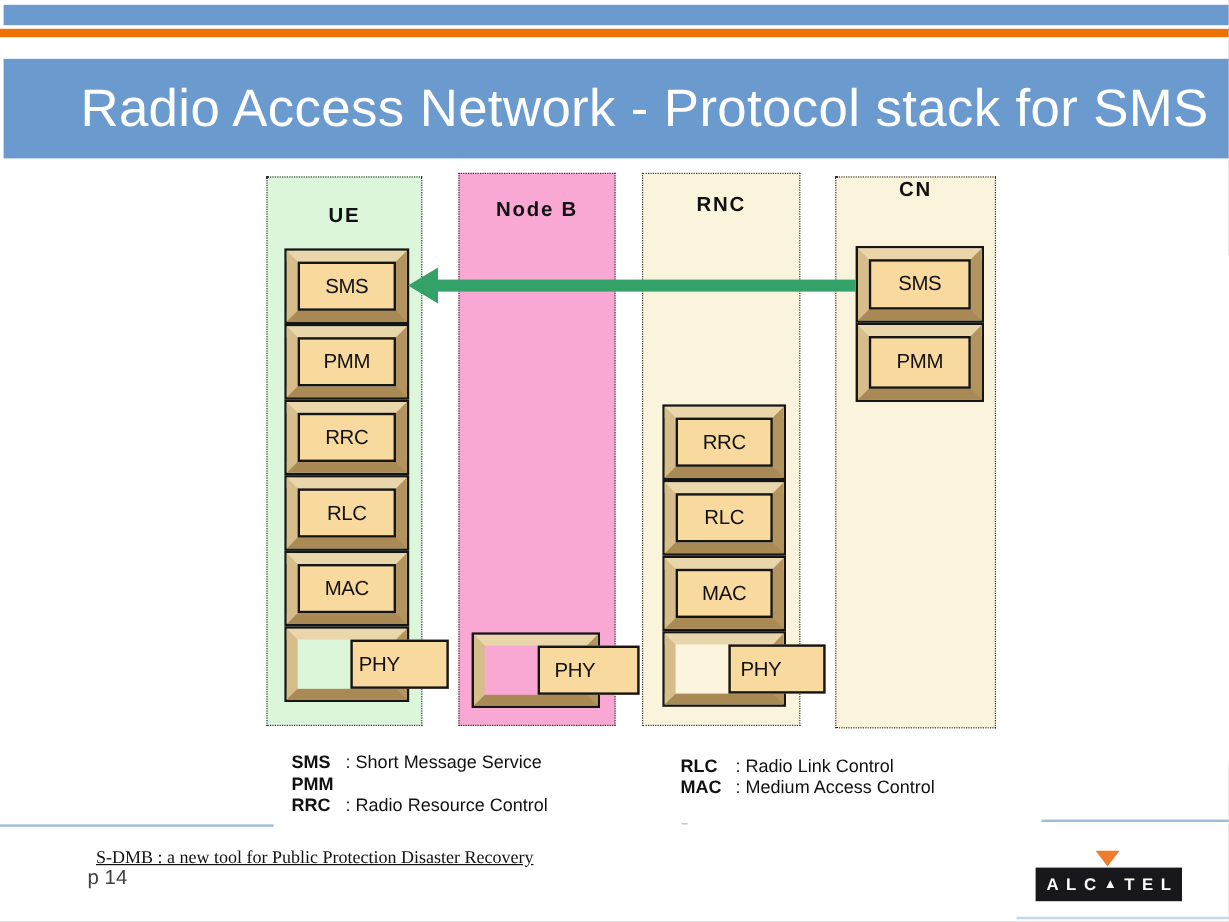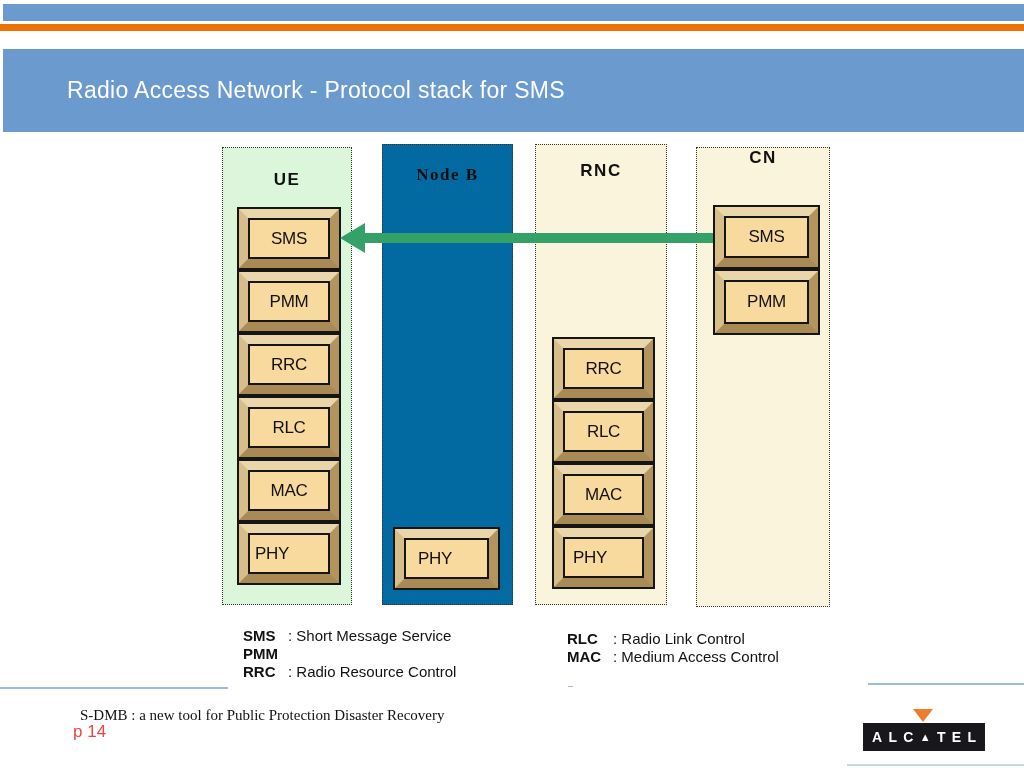--- a/index.html
+++ b/index.html
@@ -10,45 +10,45 @@
   }
   
   .strip-blue  { position:absolute; left:3px; top:4px;  right:0; height:17px; background:#6b9ace; }
   .strip-orange{ position:absolute; left:0;   top:24px; right:0; height:7px;  background:#ee7106; }
   
   .title-band {
     position:absolute; left:3px; top:49px; right:0; height:83px;
     background:#6b9ace; display:flex; align-items:center;
   }
   .title-band .title {
-    margin-left:64px; color:#ffffff; font-size:23px; font-weight:400; letter-spacing:0.3px;
+    margin-left:64px; color:#ffffff; font-size:44px; font-weight:400; letter-spacing:0.3px;
   }
   
   .panel { position:absolute; border:1px dotted #333; box-sizing:border-box; z-index:1; }
   .panel-ue    { left:222px; top:147px; width:130px; height:458px; background:#dcf6dc; }
-  .panel-nodeb { left:382px; top:144px; width:131px; height:461px; background:#0369a1;font-family:Liberation Serif, serif; }
+  .panel-nodeb { left:382px; top:144px; width:131px; height:461px; background:#f9a8d4; }
   .panel-rnc   { left:535px; top:144px; width:132px; height:461px; background:#fbf4dc; }
   .panel-cn    { left:696px; top:147px; width:134px; height:460px; background:#fbf4dc; }
   .panel-label { display:block; text-align:center; font-weight:bold; font-size:17px; letter-spacing:1.5px; color:#111; }
   .panel-ue    .panel-label { margin-top:22px; }
   .panel-nodeb .panel-label { margin-top:20px; }
   .panel-rnc   .panel-label { margin-top:16px; }
   .panel-cn    .panel-label { }
   
   .pbox { position:absolute; box-sizing:border-box; border:2px solid #151515; z-index:2; }
   .bevel {
     width:100%; height:100%; box-sizing:border-box; border:9px solid;
     border-color:#e9d7ab #b3945f #a98a55 #d6bd8a;
   }
   .face {
     width:100%; height:100%; box-sizing:border-box; border:2px solid #151515;
     background:#f8d99e; display:flex; align-items:center; justify-content:center;
     font-size:17px; letter-spacing:-0.3px; color:#111;
   }
-  .face.left { justify-content:flex-start; padding-left:5px; }
+  .face.left { justify-content:flex-start; padding-left:5px;margin-left:44px; }
   
   .arrow-line {
     position:absolute; left:363px; top:233px; width:350px; height:10px;
     background:#34a169; z-index:5;
   }
   .arrow-head {
     position:absolute; left:340px; top:223px; width:0; height:0; z-index:5;
     border-top:15px solid transparent; border-bottom:15px solid transparent;
     border-right:25px solid #34a169;
   }
@@ -60,23 +60,23 @@
   .lrow .abbr { font-weight:bold; }
   .legend-left  .abbr { width:45px; }
   .legend-right .abbr { width:46px; }
   
   .hline-a { position:absolute; left:0;     top:687px; width:228px; height:2px; background:#9cbcda; }
   .hline-b { position:absolute; left:868px; top:683px; width:156px; height:2px; background:#9cbcda; }
   .hline-c { position:absolute; left:568px; top:686px; width:5px;   height:1px; background:#9cbcda; }
   .hline-d { position:absolute; left:847px; top:764px; width:177px; height:2px; background:#c3d7ea; }
   .footnote {
     position:absolute; left:80px; top:707px;
-    font-family:"Liberation Serif", serif; font-size:15px; color:#111;
-  }
-  .pagenum   { position:absolute; left:73px;  top:722px; font-size:17px; color:#ef4444; }
+    font-family:"Liberation Serif", serif; font-size:15px; color:#111;text-decoration:underline;
+  }
+  .pagenum   { position:absolute; left:73px;  top:722px; font-size:17px; color:#404040; }
   .copyright { position:absolute; left:512px; top:726px; transform:translateX(-50%); font-size:14.5px; color:#111; }
   
   .logo-tri {
     position:absolute; left:913px; top:709px; width:0; height:0;
     border-left:10px solid transparent; border-right:10px solid transparent;
     border-top:13px solid #ee7d2e;
   }
   .logo-bar {
     position:absolute; left:863px; top:723px; width:122px; height:28px;
     background:#18181c; display:flex; align-items:center; justify-content:space-between;

